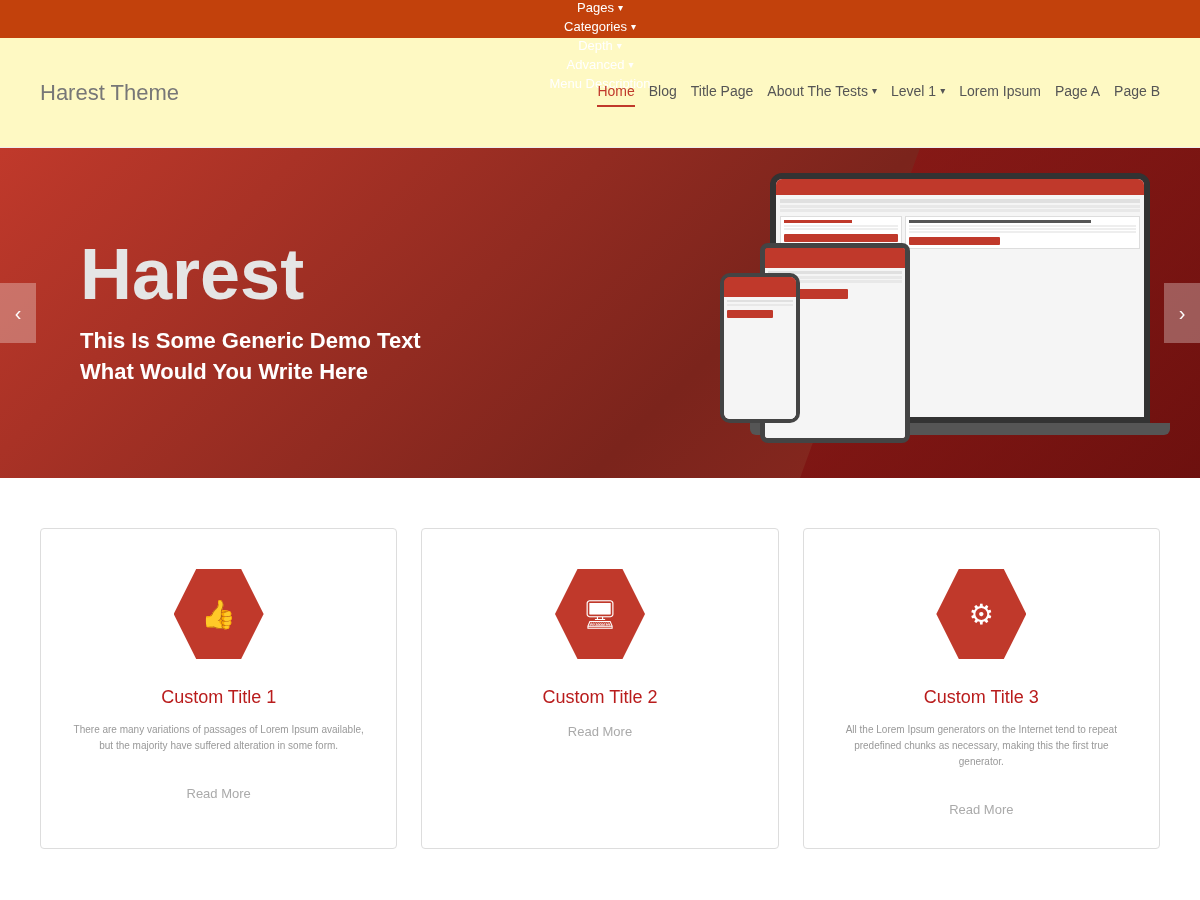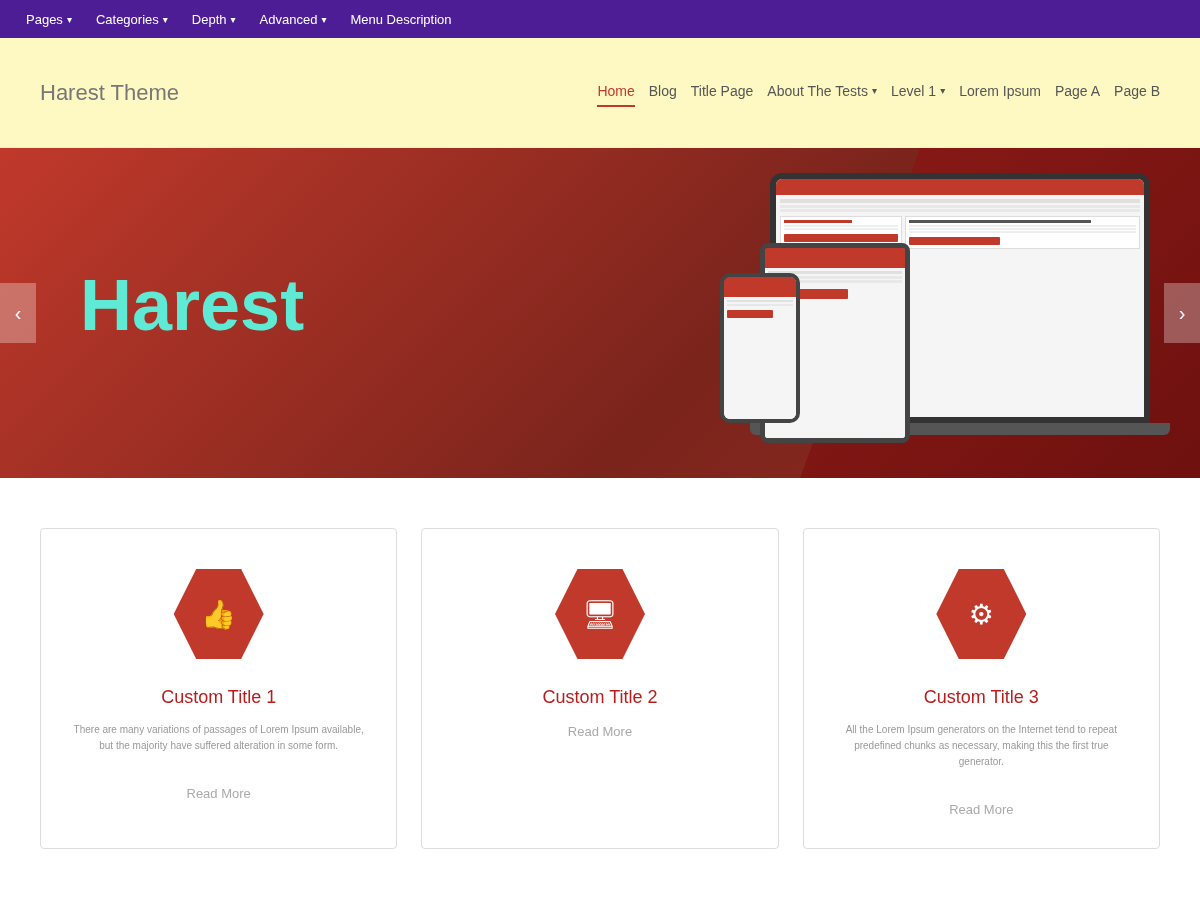--- a/index.html
+++ b/index.html
@@ -1,25 +1,26 @@
 <!DOCTYPE html>
 <html><head>
   <meta charset="utf-8">
   <style>
     * { margin: 0; padding: 0; box-sizing: border-box; }
     body { font-family: Arial, sans-serif; background: #fff; width: 1200px; }
 
     
     .admin-bar {
-      background: #4c1d95;
+      background: #c2410c;
       height: 38px;
       display: flex;
       align-items: center;
       padding: 0 16px;
       gap: 4px;
+      flex-direction: column;
     }
     .admin-bar-item {
       color: #fff;
       font-size: 13px;
       padding: 0 10px;
       height: 38px;
       display: flex;
       align-items: center;
       cursor: pointer;
       position: relative;
@@ -99,21 +100,21 @@
     }
     .hero-content {
       position: relative;
       z-index: 2;
       padding-left: 80px;
       flex: 1;
     }
     .hero-title {
       font-size: 72px;
       font-weight: bold;
-      color: #5eead4;
+      color: #e5e5e5;
       line-height: 1;
       margin-bottom: 16px;
     }
     .hero-subtitle {
       font-size: 22px;
       font-weight: bold;
       color: #fff;
       line-height: 1.4;
     }
     .hero-image {
@@ -321,20 +322,24 @@
 <div class="hero">
   <div class="hero-bg"></div>
   <div class="hero-bg-shape"></div>
 
   <div class="slider-arrow left">
     <span>‹</span>
   </div>
 
   <div class="hero-content">
     <div class="hero-title">Harest</div>
+    <div class="hero-subtitle">
+      <div>This Is Some Generic Demo Text</div>
+      <div>What Would You Write Here</div>
+    </div>
   </div>
 
   <div class="hero-image" style="position:relative; width:430px; height:280px;">
 
     <div style="position:absolute; top:0; right:0; z-index:2;">
       <div class="laptop">
         <div class="laptop-screen">
           <div style="height:16px; background:#c0392b;"></div>
           <div style="padding:4px; background:#f5f5f5; height:calc(100% - 16px);">
             <div style="height:4px; background:#e0e0e0; margin-bottom:2px;"></div>

